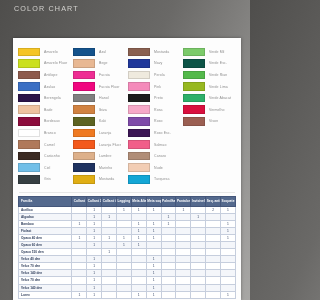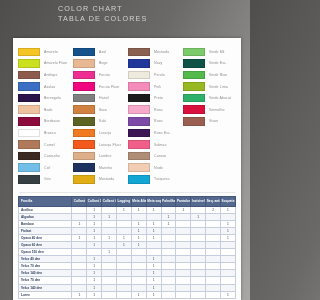--- a/index.html
+++ b/index.html
@@ -21,21 +21,20 @@
     padding: 4px 0 0 14px;
     box-sizing: border-box;
   }
   .header .line {
     color: #d3d2cf;
     font-size: 7.2px;
     letter-spacing: 1.15px;
     line-height: 9.6px;
     white-space: nowrap;
     font-weight: 400;
-    margin-left: 44px;
   }
 
   
   .sheet {
     position: absolute;
     left: 13px;
     top: 38px;
     width: 228px;
     bottom: 0;
     background: #fdfdfd;
@@ -126,21 +125,20 @@
     font-size: 3.2px;
   }
   table.matrix tbody tr:nth-child(odd) td { background: #ffffff; }
   table.matrix tbody tr:nth-child(even) td { background: #f4f6fa; }
 </style>
 </head>
 <body>
 
 <div class="header">
   <div class="line">COLOR CHART</div>
-  <div class="line">TABLA DE COLORES</div>
 </div>
 
 <div class="sheet">
 
   <div class="swatch-grid">
       <div class="swatch-cell">
         <div class="chip" style="background: rgb(245, 197, 37);"></div>
         <div class="chip-label">Amarelo</div>
       </div>
       <div class="swatch-cell">

